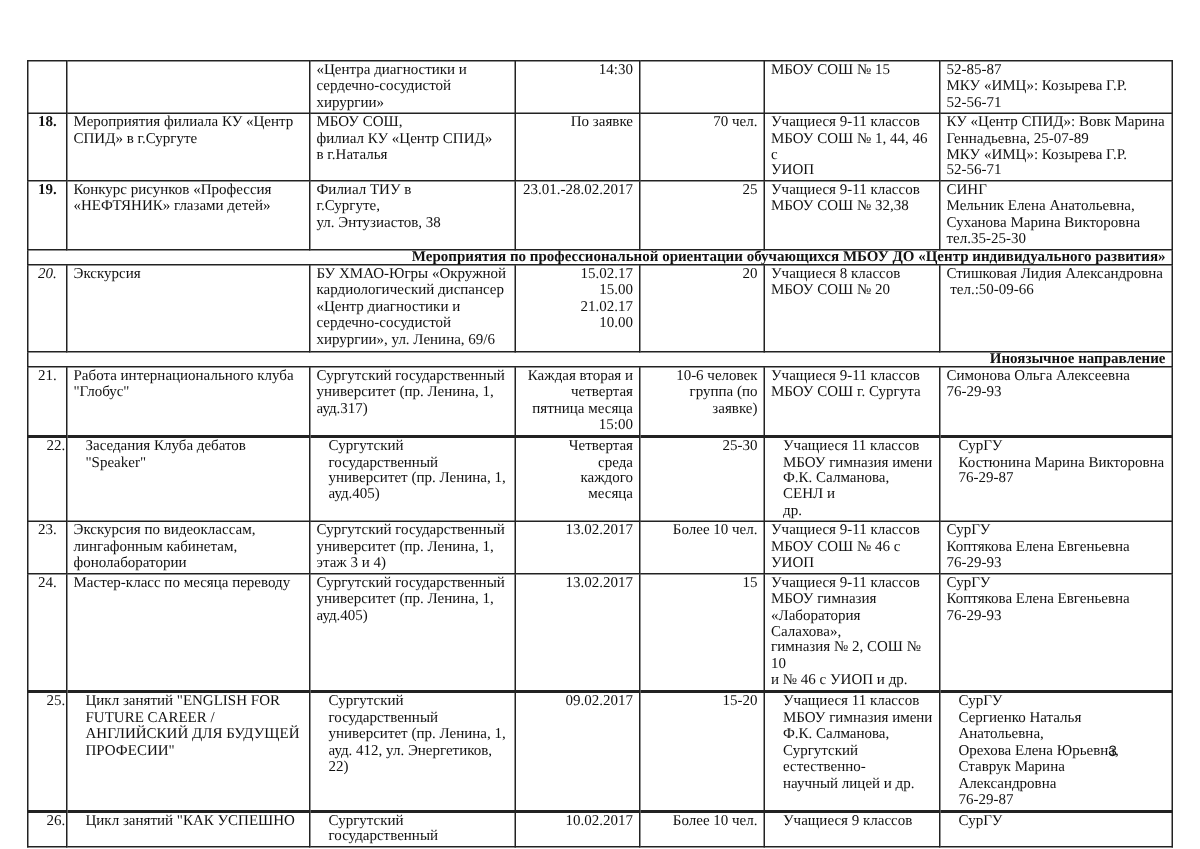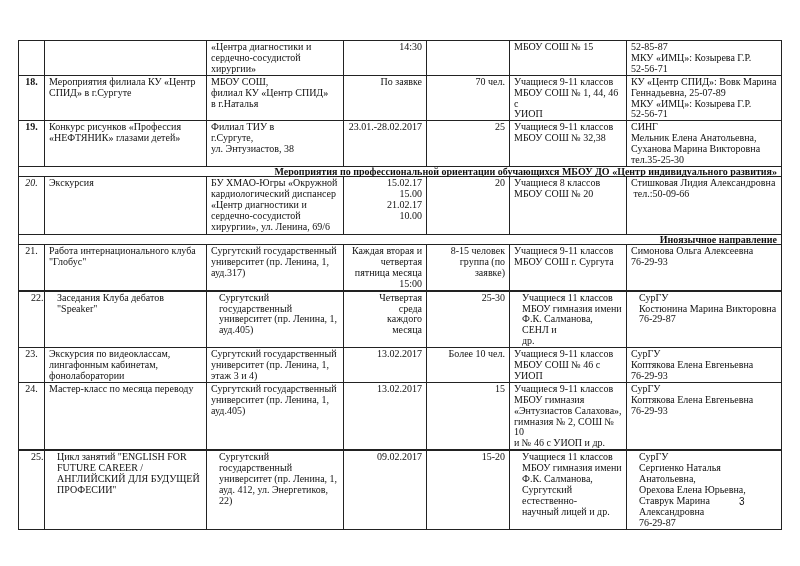--- a/index.html
+++ b/index.html
@@ -145,21 +145,21 @@
         <span class="line">Сургутский государственный</span>
         <span class="line">университет (пр. Ленина, 1,</span>
         <span class="line">ауд.317)</span>
       </td>
       <td class="ctr">
         <span class="line">Каждая вторая и</span>
         <span class="line">четвертая</span>
         <span class="line">пятница месяца</span>
         <span class="line">15:00</span>
       </td>
-      <td class="ctr">8-15 человек группа (по заявке)</td>
+      <td class="ctr">10-6 человек группа (по заявке)</td>
       <td>
         <span class="line">Учащиеся 9-11 классов</span>
         <span class="line">МБОУ СОШ г. Сургута</span>
       </td>
       <td>
         <span class="line">Симонова Ольга Алексеевна</span>
         <span class="line">76-29-93</span>
       </td>
     </tr>
 
@@ -221,21 +221,21 @@
         <span class="line">университет (пр. Ленина, 1,</span>
         <span class="line">ауд.405)</span>
       </td>
       <td class="ctr">
           <span class="line">13.02.2017</span>
         </td>
       <td class="ctr">15</td>
       <td>
         <span class="line">Учащиеся 9-11 классов</span>
         <span class="line">МБОУ гимназия</span>
-        <span class="line">«Энтузиастов Салахова»,</span>
+        <span class="line">«Лаборатория Салахова»,</span>
         <span class="line">гимназия № 2, СОШ № 10</span>
         <span class="line">и № 46 с УИОП и др.</span>
       </td>
       <td>
         <span class="line">СурГУ</span>
         <span class="line">Коптякова Елена Евгеньевна</span>
         <span class="line">76-29-93</span>
       </td>
     </tr>
 
@@ -260,16 +260,33 @@
       </td>
       <td>
         <span class="line">СурГУ</span>
         <span class="line">Сергиенко Наталья Анатольевна,</span>
         <span class="line">Орехова Елена Юрьевна,</span>
         <span class="line">Ставрук Марина Александровна</span>
         <span class="line">76-29-87</span>
       </td>
     </tr>
 
+    <tr class="thick-top" style="height:10px">
+      <td class="num plain">26.</td>
+      <td>Цикл занятий "КАК УСПЕШНО</td>
+      <td>
+          <span class="line">Сургутский государственный</span>
+        </td>
+      <td class="ctr">
+          <span class="line">10.02.2017</span>
+        </td>
+      <td class="ctr">Более 10 чел.</td>
+      <td>
+          <span class="line">Учащиеся 9 классов</span>
+        </td>
+      <td>
+          <span class="line">СурГУ</span>
+        </td>
+    </tr>
   </tbody>
 </table>
 
 <div class="page-number">3</div>
 
 </body></html>

